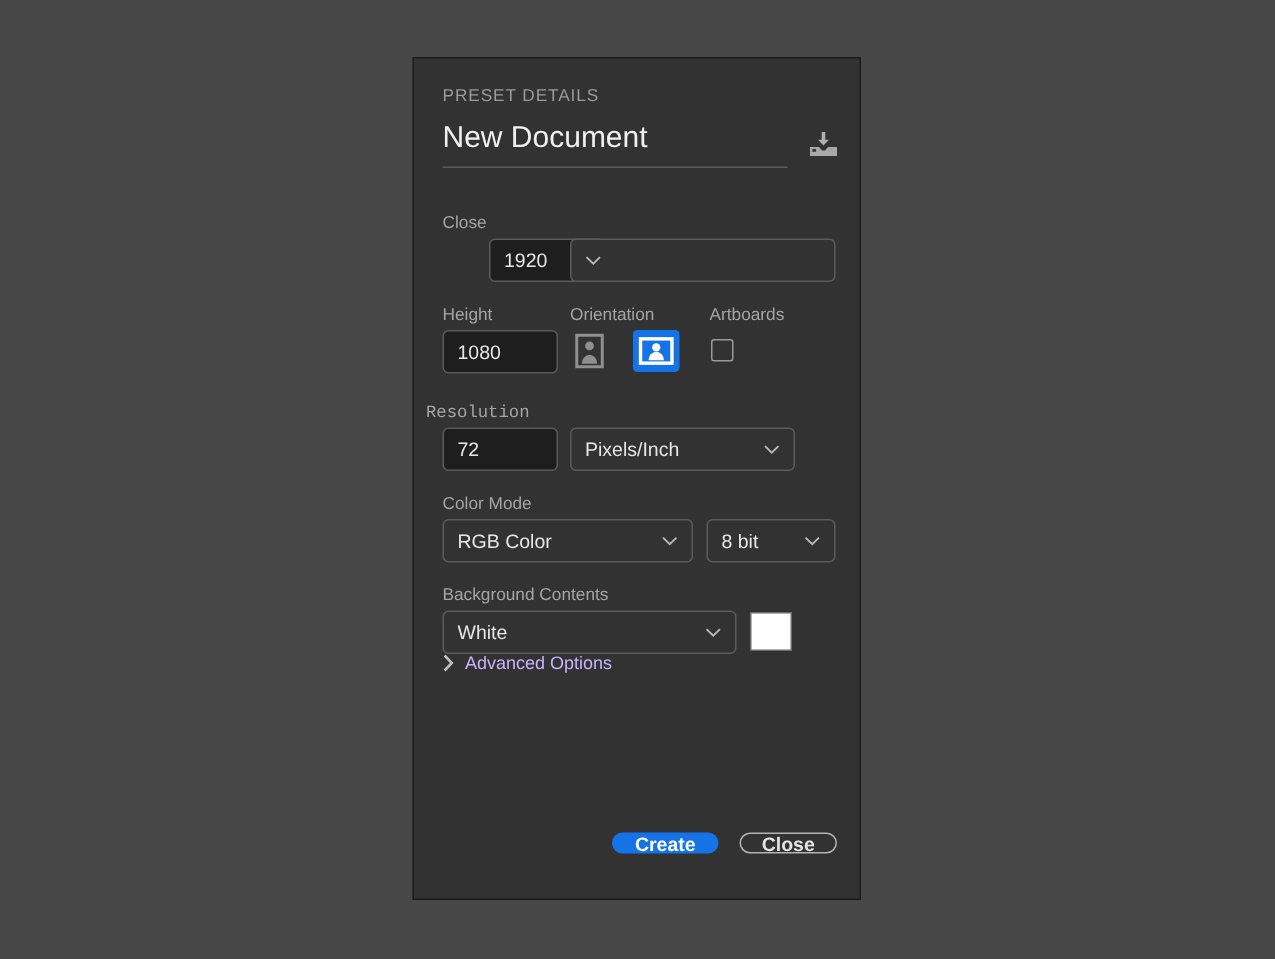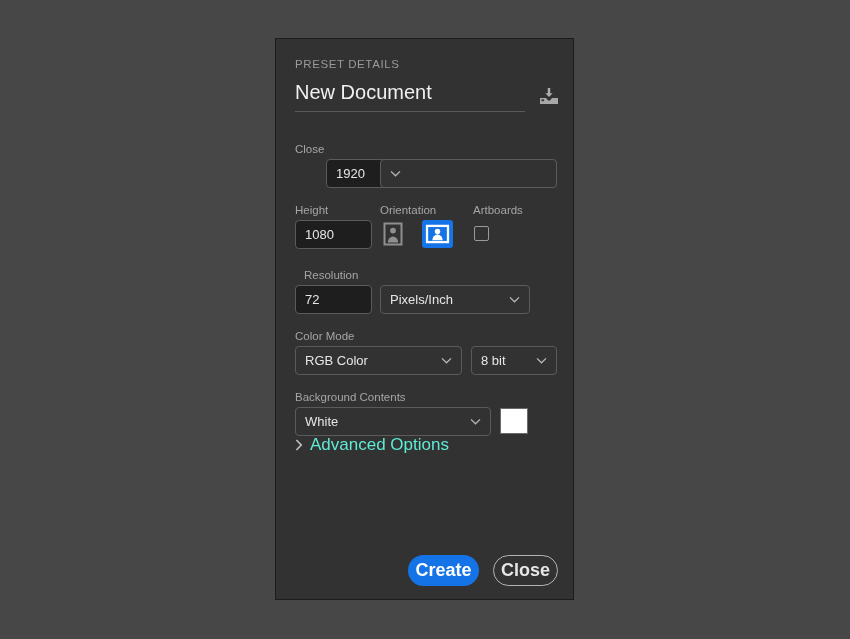--- a/index.html
+++ b/index.html
@@ -163,34 +163,34 @@
     display: flex;
     align-items: center;
     cursor: pointer;
   }
   .adv-chev {
     width: 8px;
     height: 12px;
     margin-right: 7px;
   }
   .adv-label {
-    font-size: 17px;
-    color: #5eead4;
+    font-size: 12px;
+    color: #c4b5fd;
   }
 
   
   .btn {
     position: absolute;
-    height: 31px;
+    height: 14px;
     border-radius: 16px;
     box-sizing: border-box;
     display: flex;
     align-items: center;
     justify-content: center;
-    font-size: 18px;
+    font-size: 13px;
     font-weight: bold;
     cursor: pointer;
     font-family: "Liberation Sans", sans-serif;
   }
   .btn-create {
     left: 132px;
     top: 516px;
     width: 71px;
     background: #1473e6;
     color: #ffffff;
@@ -248,21 +248,21 @@
     <svg viewBox="0 0 26 21" width="25" height="20">
       <rect x="2" y="2" width="22" height="17" fill="none" stroke="#ffffff" stroke-width="2.4"></rect>
       <circle cx="13" cy="8" r="2.9" fill="#ffffff"></circle>
       <path d="M7.6 17 a5.4 6 0 0 1 10.8 0 Z" fill="#ffffff"></path>
     </svg>
   </div>
 
   <div class="fld-label" style="left:197px; top:165px;">Artboards</div>
   <div class="artboards-check" style="left:198px; top:187px;"></div>
 
-  <div class="fld-label" style="left:28px; top:230px;">Resolution</div>
+  <div class="fld-label" style="left:8px; top:230px;font-family:Liberation Mono, monospace;">Resolution</div>
   <input class="num-input" style="left: 19px; top: 246px; width: 77px;" type="text" value="72">
   <div class="select-box" style="left:104px; top:246px; width:150px;">
     <span class="sel-value">Pixels/Inch</span>
     <svg class="chev" viewBox="0 0 11 7">
       <path d="M1 1.4 L5.5 5.8 L10 1.4" stroke="#b8b8b8" stroke-width="1.3" fill="none"></path>
     </svg>
   </div>
 
   <div class="fld-label" style="left:19px; top:291px;">Color Mode</div>
   <div class="select-box" style="left:19px; top:307px; width:167px;">

